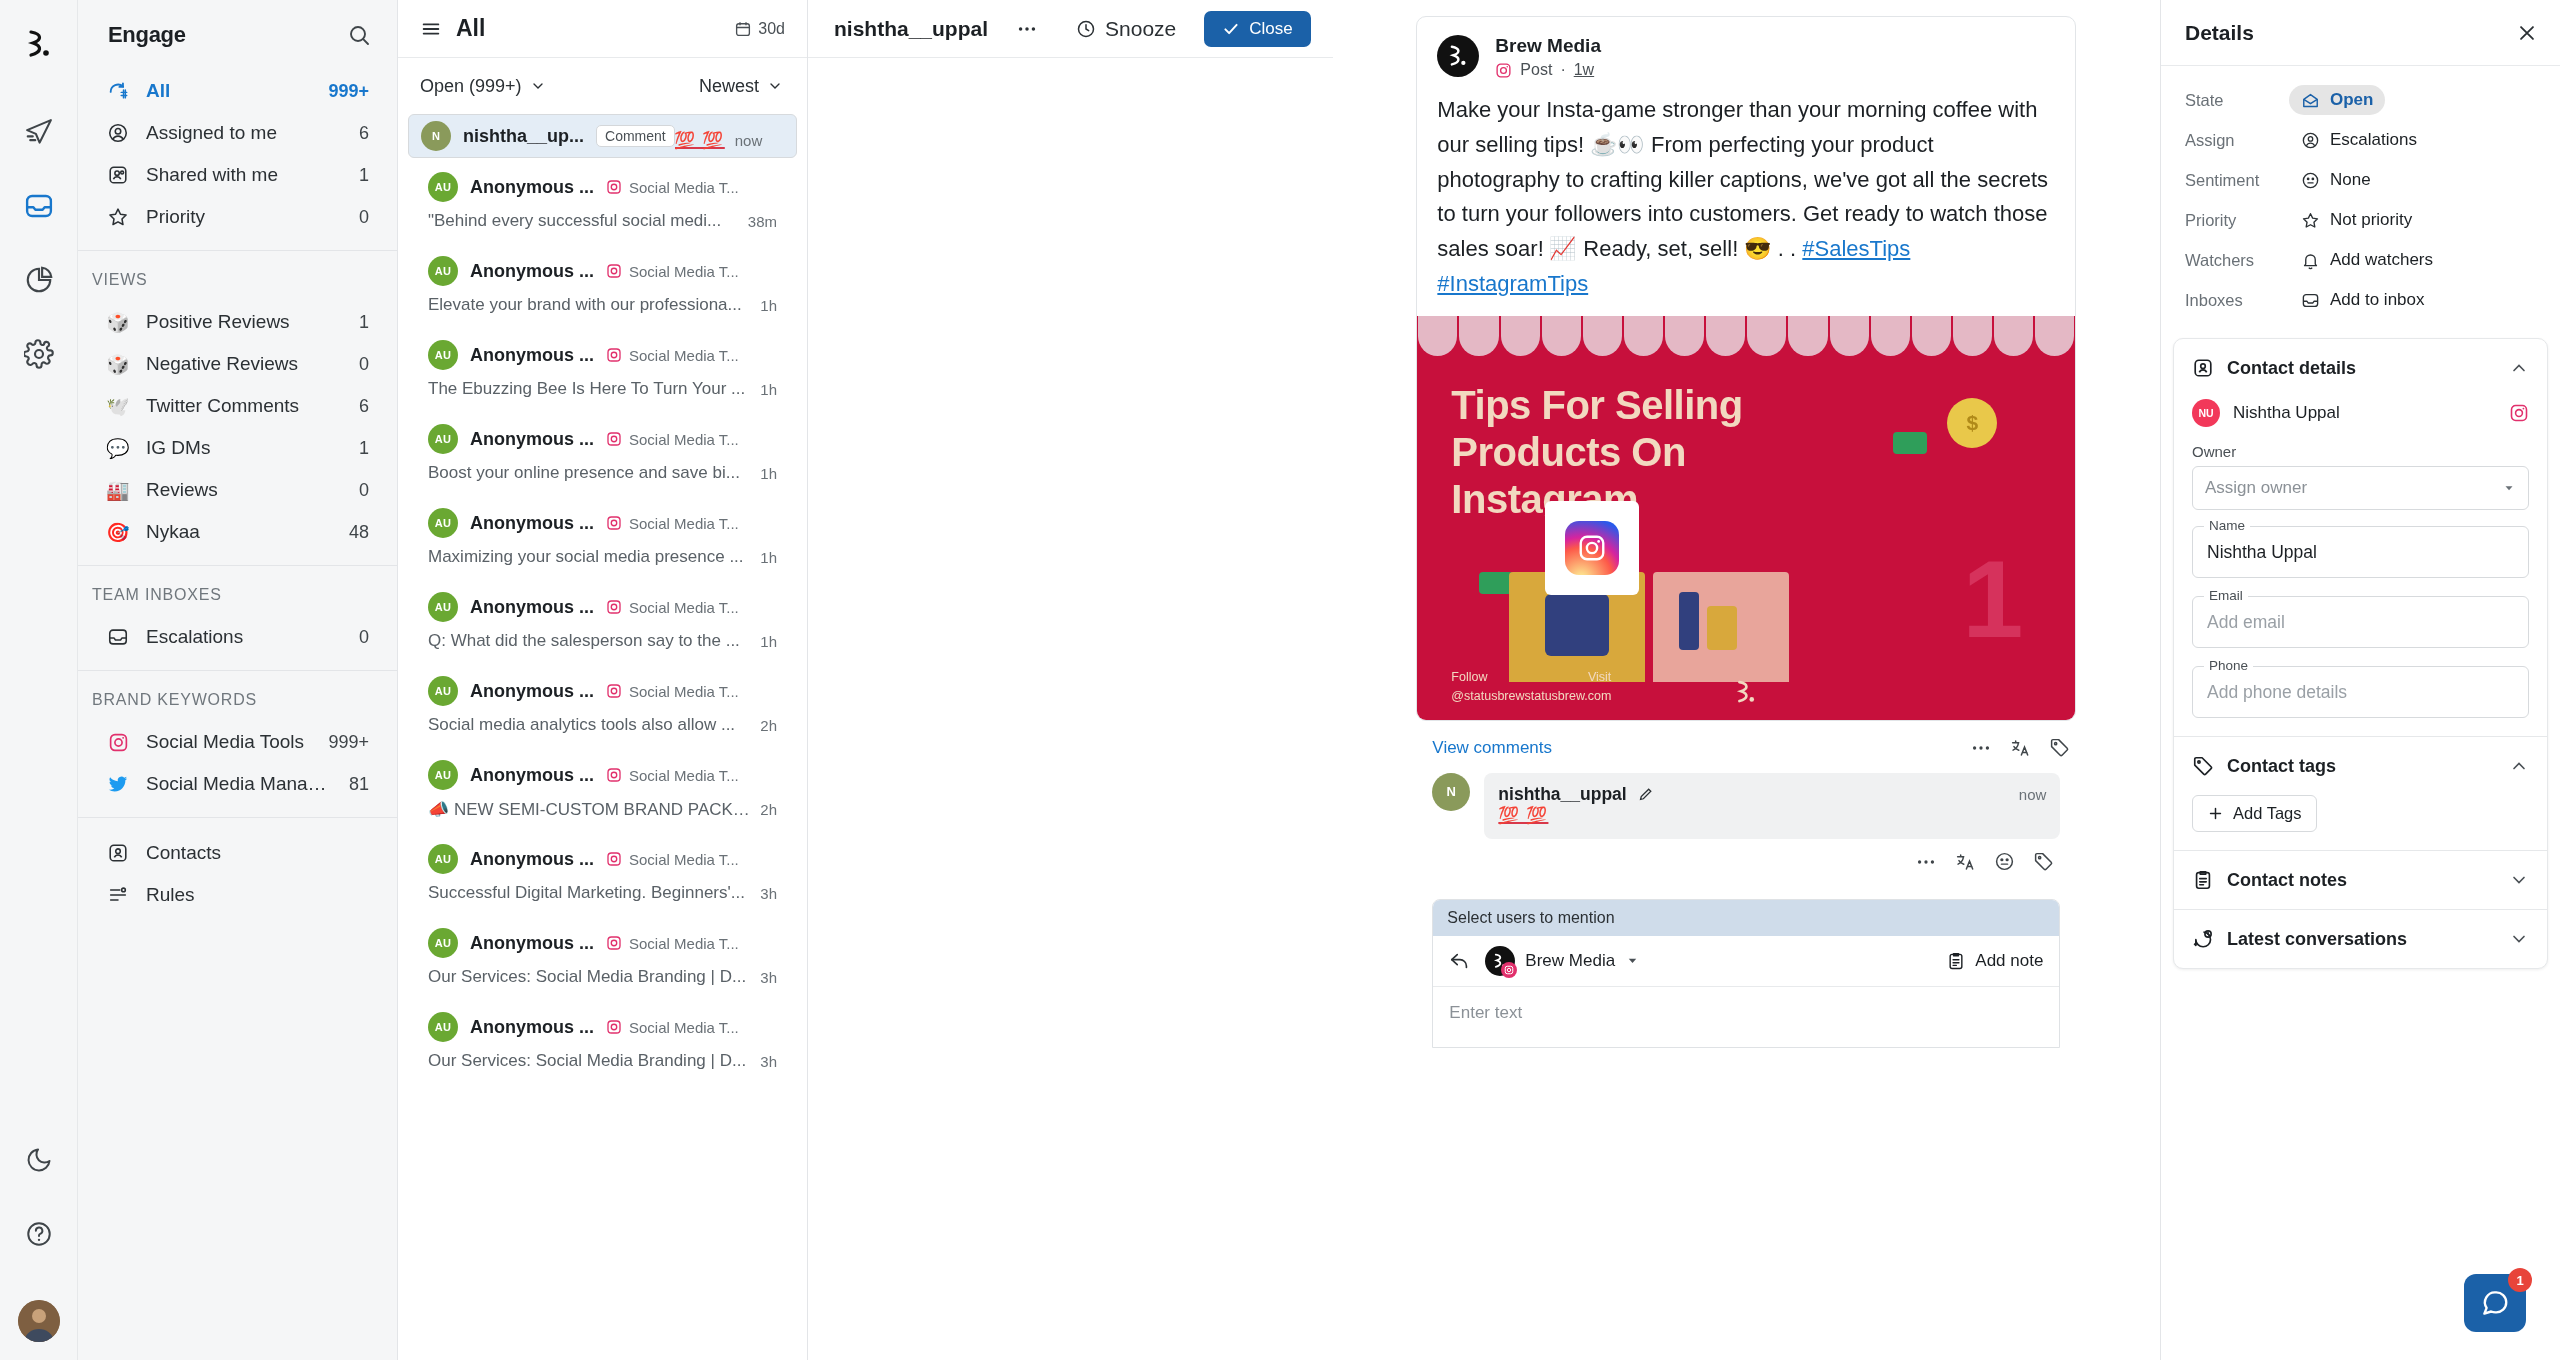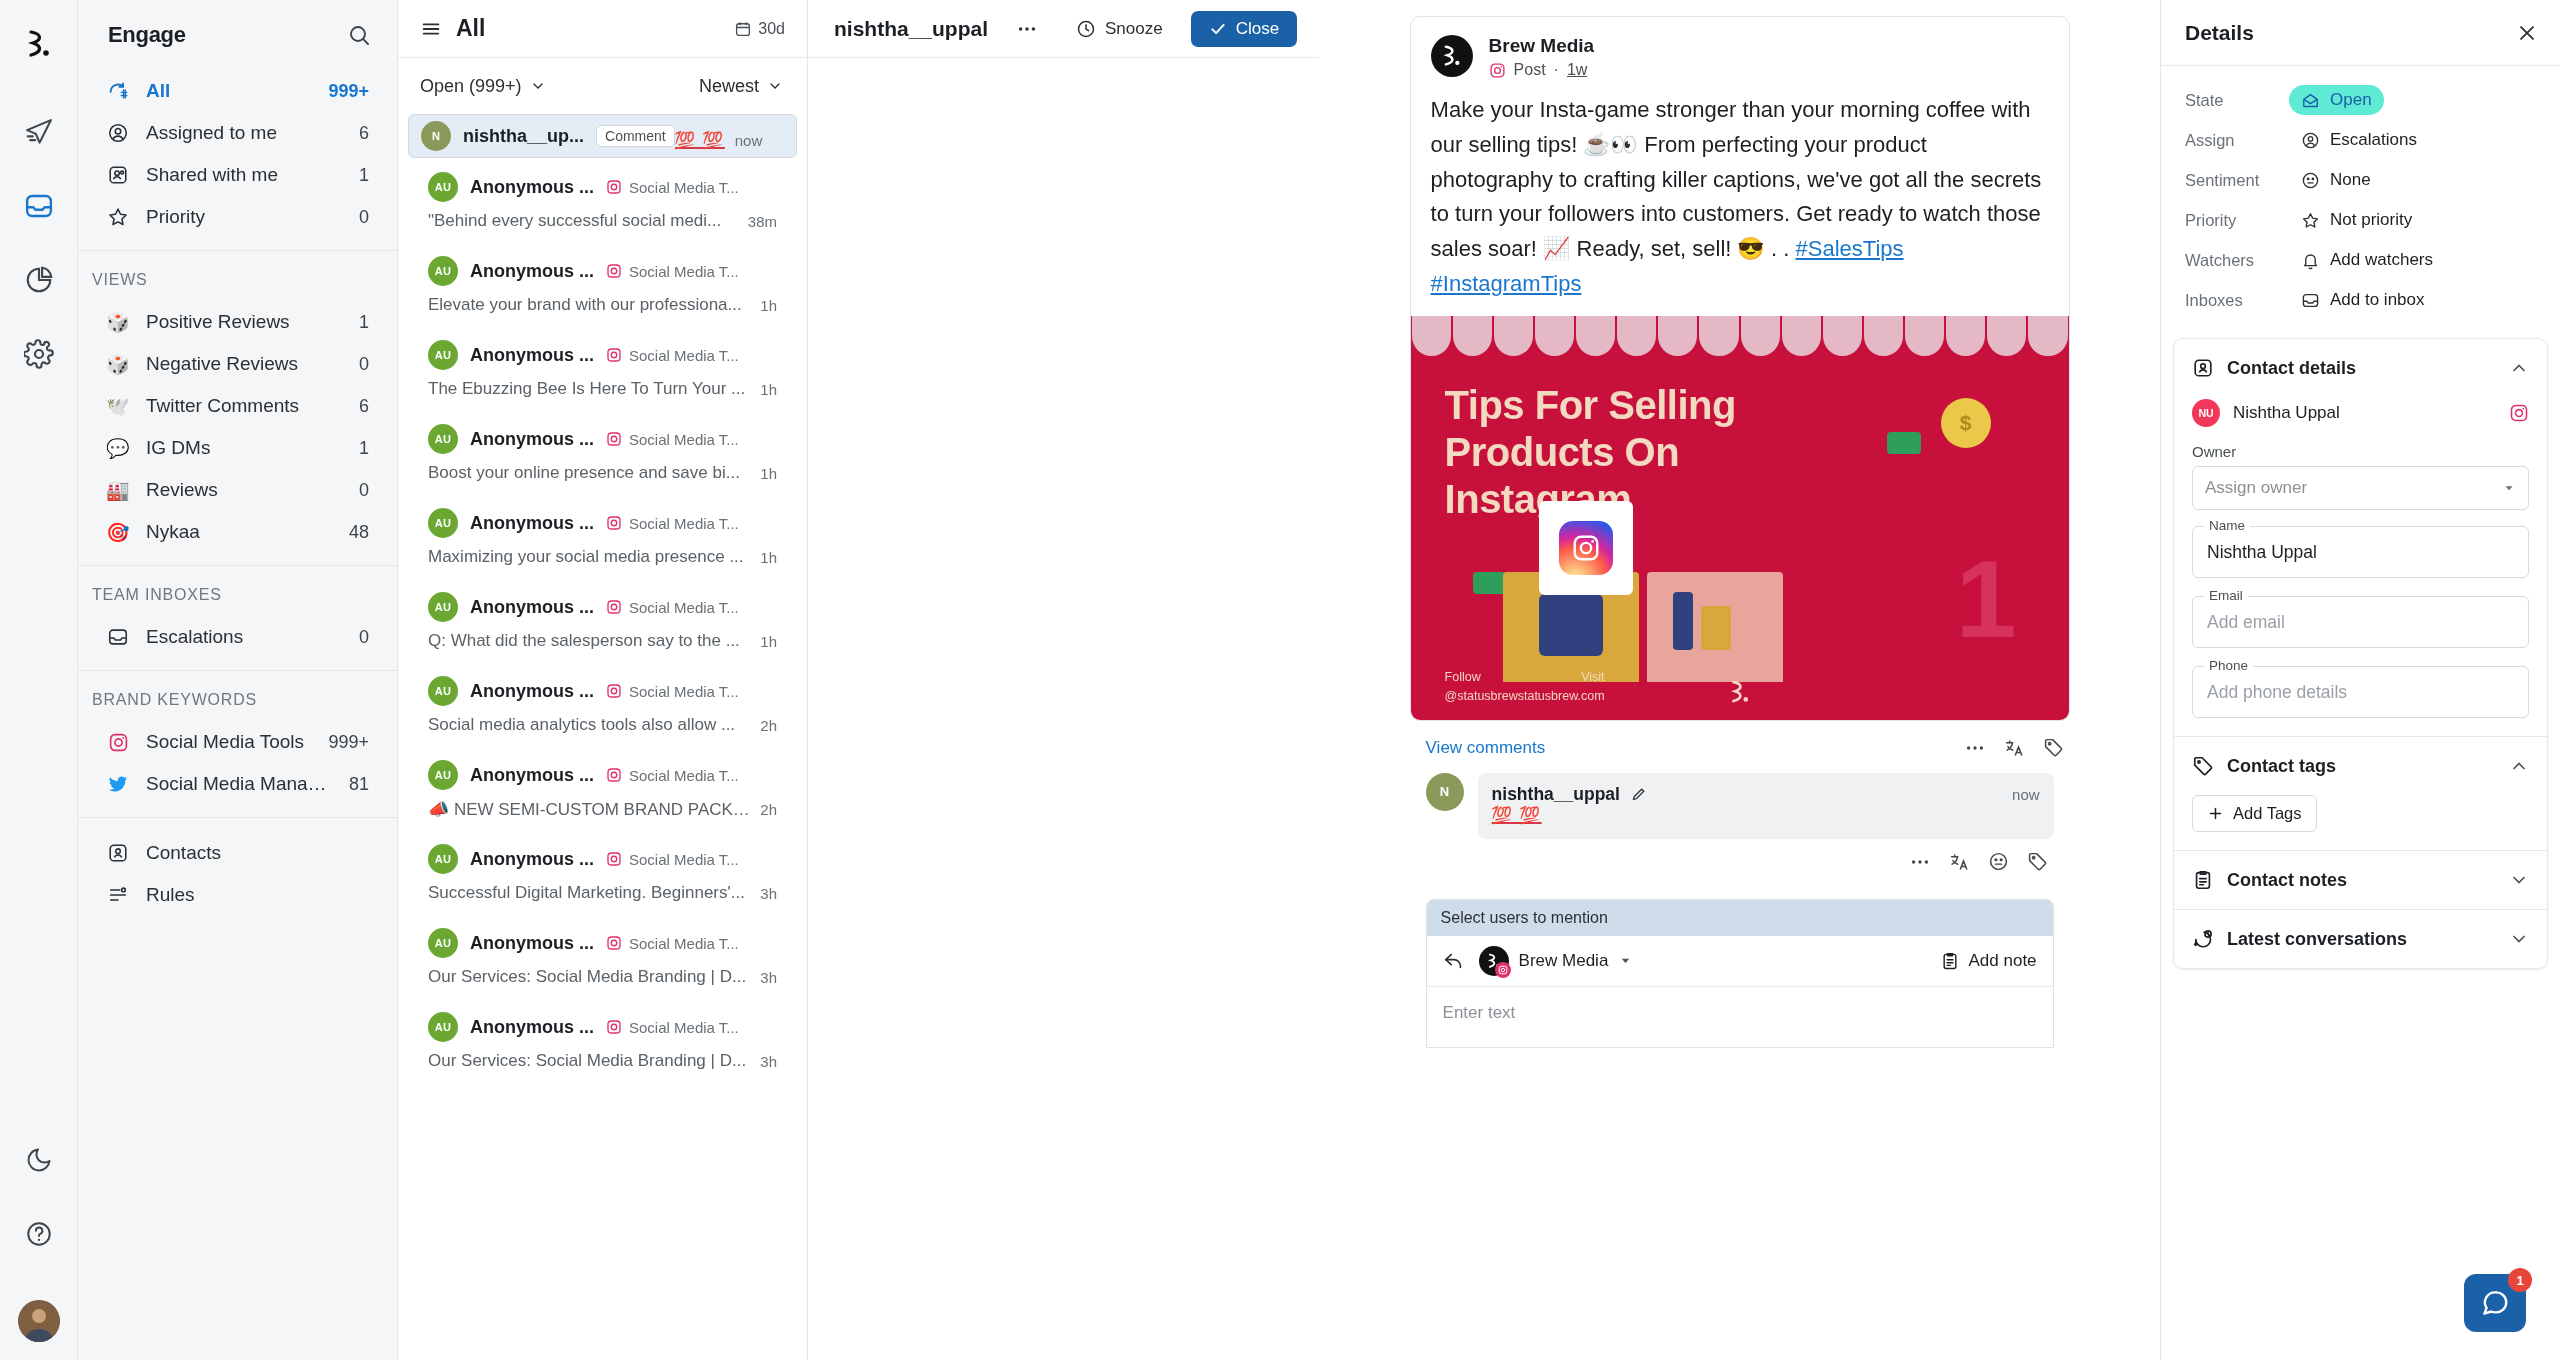--- a/index.html
+++ b/index.html
@@ -76,21 +76,21 @@
   .badge-comment { font-size: 14px; color:#4a5055; border:1px solid #d4d7da; border-radius: 5px; padding: 2px 8px; background:#fff;}
   .conv-body { display:flex; align-items:center; gap:10px; margin-top: 9px; padding-left: 0px;}
   .conv-prev { font-size: 17px; color:#5a6167; flex:1; white-space:nowrap; overflow:hidden; text-overflow:ellipsis;}
   .conv-time { font-size: 15px; color:#6a7177; flex:0 0 auto;}
   .emoji100 { color:#d8384a; font-weight:700; font-size:17px; letter-spacing:1px; text-decoration: underline; text-decoration-thickness: 2px;}
 
   
   .center { flex: 1; height:1360px; display:flex; flex-direction:row; background:#fff; min-width:0;}
   .ct-head { height: 58px; display:flex; align-items:center; padding: 0 22px 0 26px; border-bottom: 1px solid #e8eaec; gap: 18px;}
   .ct-title { font-size: 21px; font-weight:700; color:#1c2024; flex:1;}
-  .ct-btn { display:flex; align-items:center; gap:9px; font-size:17px; color:#2b3034; cursor:pointer; padding: 6px 10px;}
+  .ct-btn { display:flex; align-items:center; gap:9px; font-size:21px; color:#2b3034; cursor:pointer; padding: 6px 10px;}
   .ct-close { display:flex; align-items:center; gap:9px; font-size:17px; color:#fff; background:#1b61a8; border-radius:7px; padding: 8px 18px; cursor:pointer; font-weight:500;}
   .ct-scroll { flex:1; overflow:hidden; display:flex; justify-content:center; padding-top: 16px;}
   .postwrap { width: 660px; }
   .post-card { border: 1px solid #e2e5e8; border-radius: 10px; overflow:hidden; background:#fff;}
   .post-head { display:flex; gap:16px; padding: 18px 20px 10px 20px; align-items:flex-start;}
   .brewav { width:42px;height:42px;border-radius:50%;background:#111;display:flex;align-items:center;justify-content:center;flex:0 0 42px;}
   .post-name { font-size:19px; font-weight:700; color:#1c2024;}
   .post-meta { display:flex; align-items:center; gap:8px; font-size:16px; color:#4a5055; margin-top:4px;}
   .post-meta a { color:#4a5055; }
   .post-text { padding: 4px 20px 14px 20px; font-size: 22px; line-height: 1.58; color:#1c2024;}
@@ -135,21 +135,21 @@
   .reply-input { padding: 16px; font-size:17px; color:#8b9197; min-height: 60px;}
 
   
   .details { width: 400px; flex: 0 0 400px; height:1360px; background:#fff; border-left:1px solid #e3e5e8; display:flex; flex-direction:column;}
   .dt-head { height: 66px; display:flex; align-items:center; padding: 0 22px 0 24px; border-bottom:1px solid #e8eaec;}
   .dt-title { font-size:21px; font-weight:700; color:#1c2024; flex:1;}
   .dt-rows { padding: 14px 22px 12px 24px;}
   .dt-row { display:flex; align-items:center; height: 40px; }
   .dt-lbl { width: 104px; font-size:16.5px; color:#6a7177; flex:0 0 104px;}
   .dt-val { display:flex; align-items:center; gap:10px; font-size:17px; color:#1c2024; padding: 5px 12px; border-radius:16px; cursor:pointer;}
-  .dt-val.open { background:#5eead4; color:#1b61a8; }
+  .dt-val.open { background:#e5e5e5; color:#1b61a8;font-weight:bold; }
   .dt-card { margin: 6px 12px 0 12px; border:1px solid #e6e8ea; border-radius: 10px; box-shadow: 0 1px 3px rgba(0,0,0,.07); background:#fff; }
   .dt-sec { display:flex; align-items:center; gap:13px; padding: 18px 18px; cursor:pointer;}
   .dt-sec h4 { font-size:18px; font-weight:700; color:#1c2024; flex:1;}
   .contact-row { display:flex; align-items:center; gap:13px; padding: 2px 18px 16px 18px;}
   .c-av { width:28px;height:28px;border-radius:50%;background:#f2385a;color:#fff;font-size:10.5px;font-weight:700;display:flex;align-items:center;justify-content:center;}
   .c-name { font-size:17px;color:#1c2024;flex:1;}
   .fld { padding: 0 18px 16px 18px;}
   .fld-lbl { font-size:15px; color:#4a5055; margin-bottom:6px;}
   .sel { border:1px solid #d7dadd; border-radius:6px; height:44px; display:flex; align-items:center; padding: 0 12px; font-size:17px; color:#8b9197;}
   .sel .caret { margin-left:auto; color:#6a7177;}

